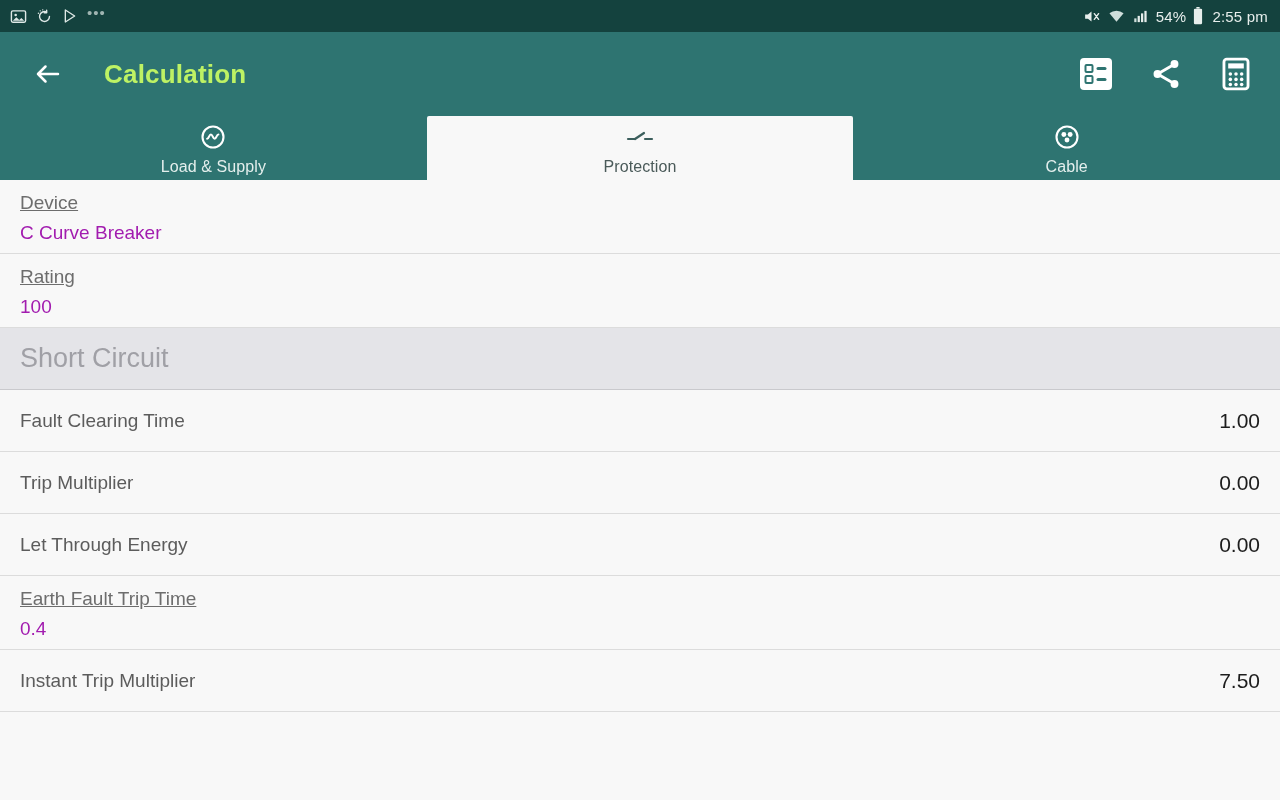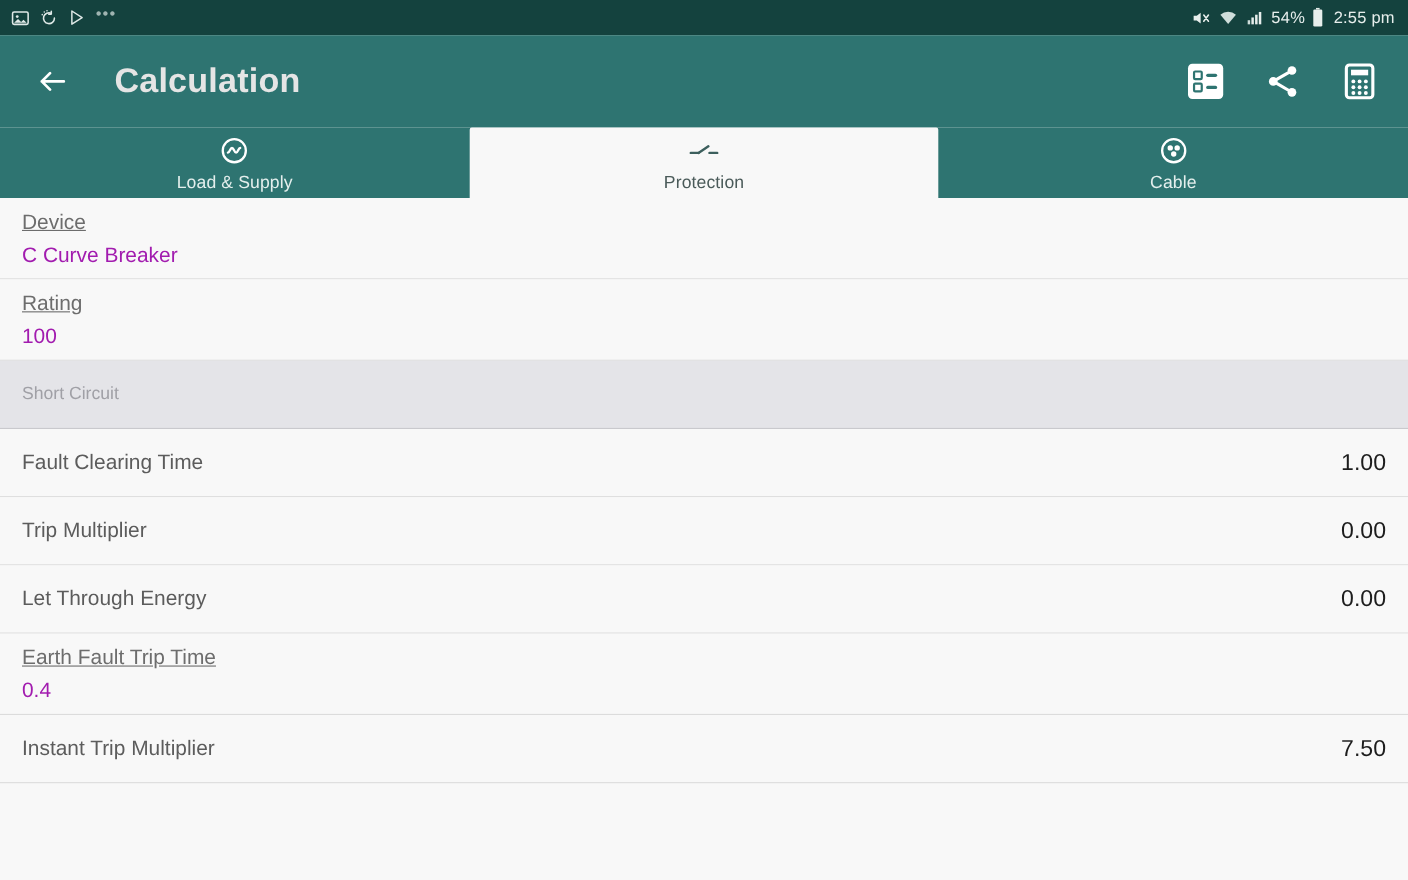--- a/index.html
+++ b/index.html
@@ -67,22 +67,22 @@
   }
   .back-btn {
     width: 36px;
     height: 36px;
     display: flex;
     align-items: center;
     justify-content: center;
     cursor: pointer;
   }
   .app-title {
-    color: #e5e5e5;
-    font-size: 31px;
+    color: #bef264;
+    font-size: 26px;
     font-weight: bold;
     margin-left: 38px;
     letter-spacing: .2px;
   }
   .app-actions {
     margin-left: auto;
     display: flex;
     align-items: center;
     gap: 30px;
   }
@@ -140,21 +140,21 @@
   }
   .section-header {
     background: #e4e4e8;
     height: 62px;
     display: flex;
     align-items: center;
     padding-left: 20px;
     box-sizing: border-box;
     border-bottom: 1px solid #c9c9cd;
     color: #a0a0a6;
-    font-size: 16px;
+    font-size: 27px;
   }
   .row {
     background: #f8f8f8;
     border-bottom: 1px solid #dcdcdc;
     padding: 0 20px;
     box-sizing: border-box;
     display: flex;
     align-items: center;
     cursor: pointer;
   }

